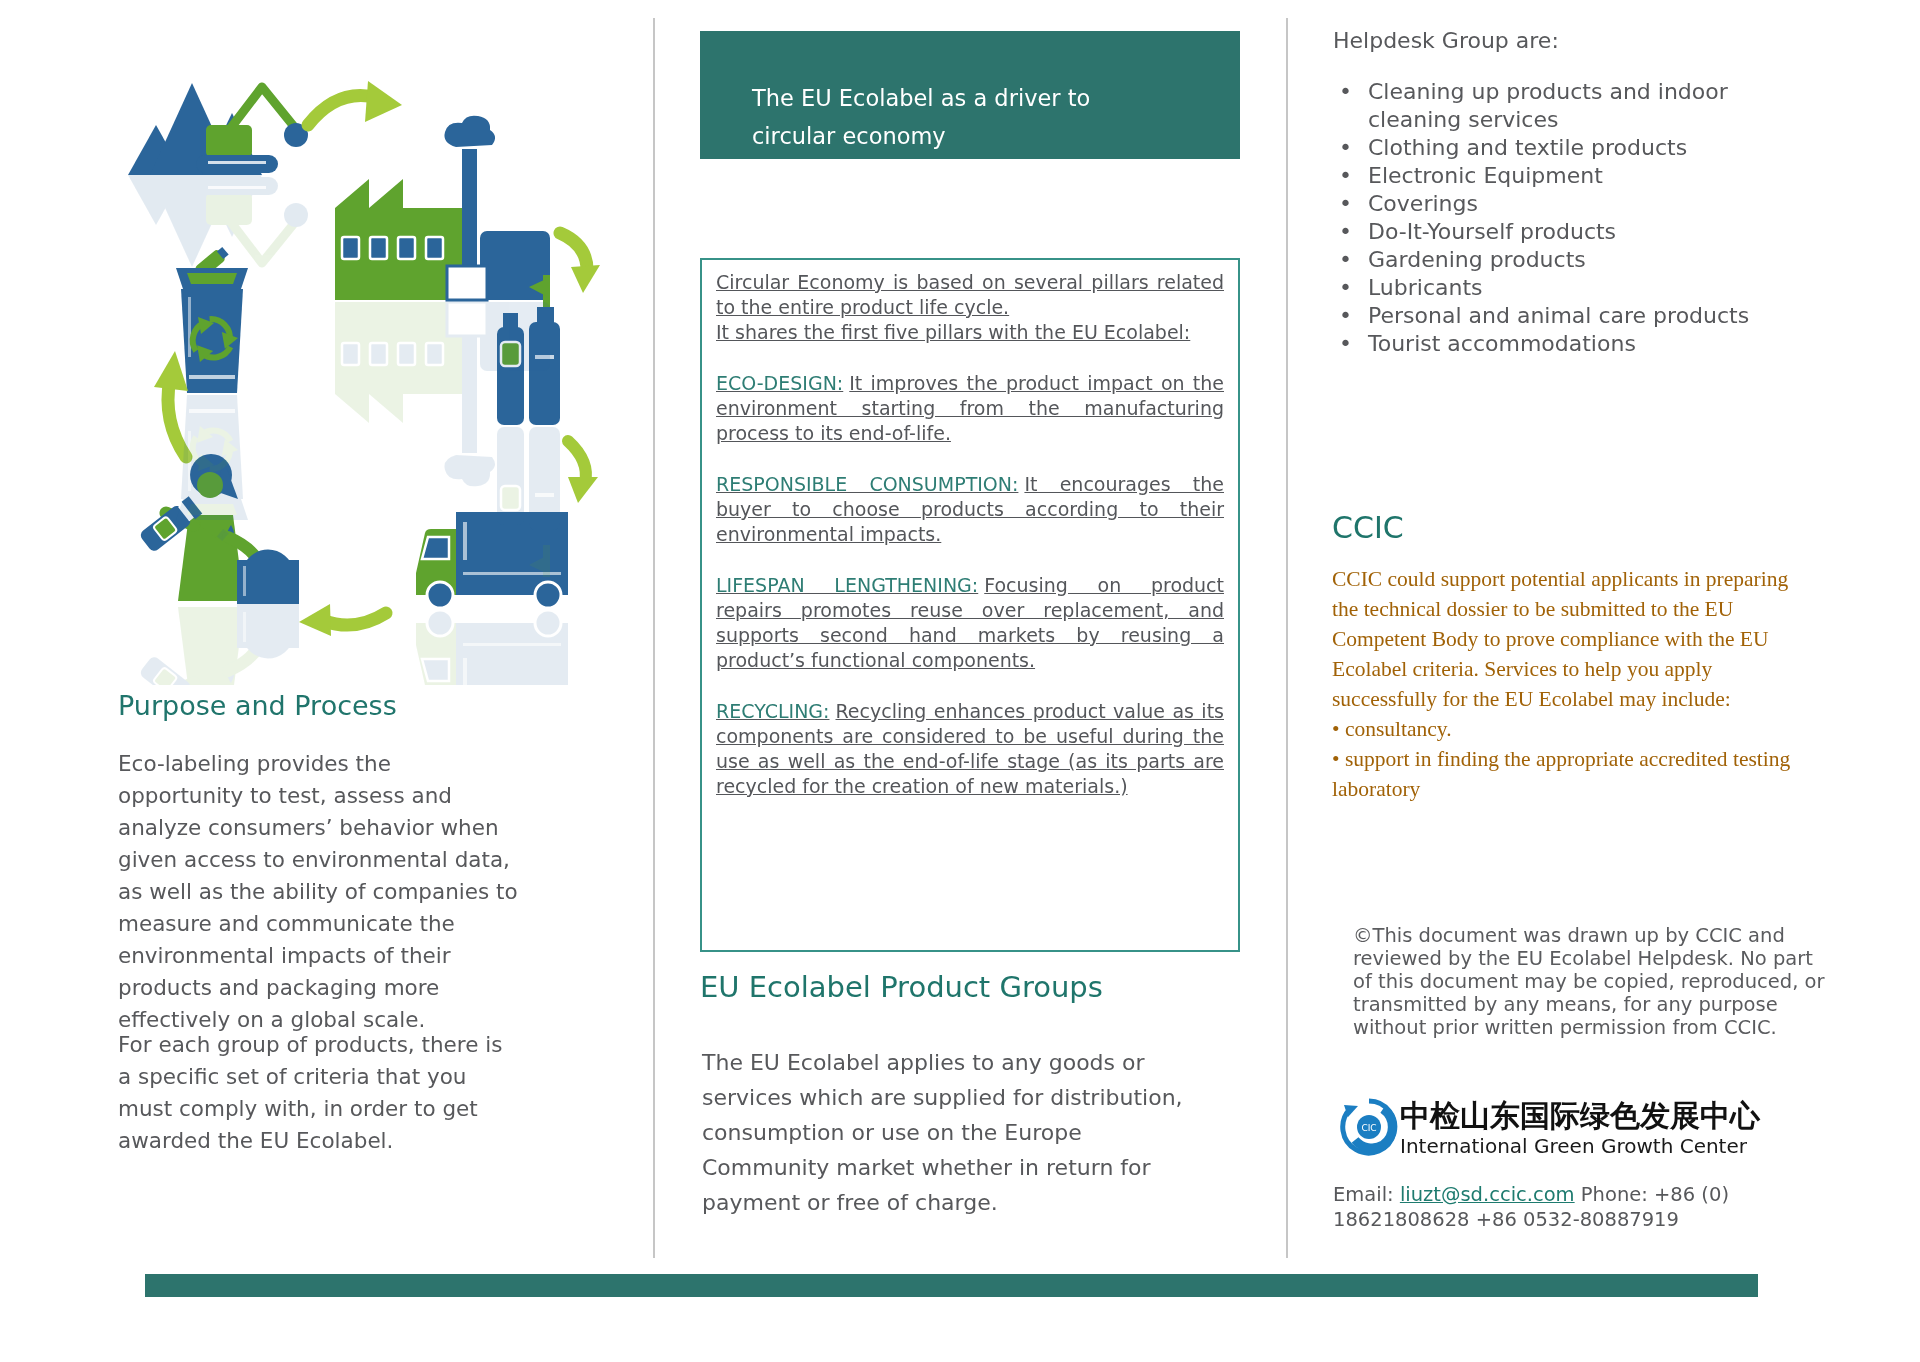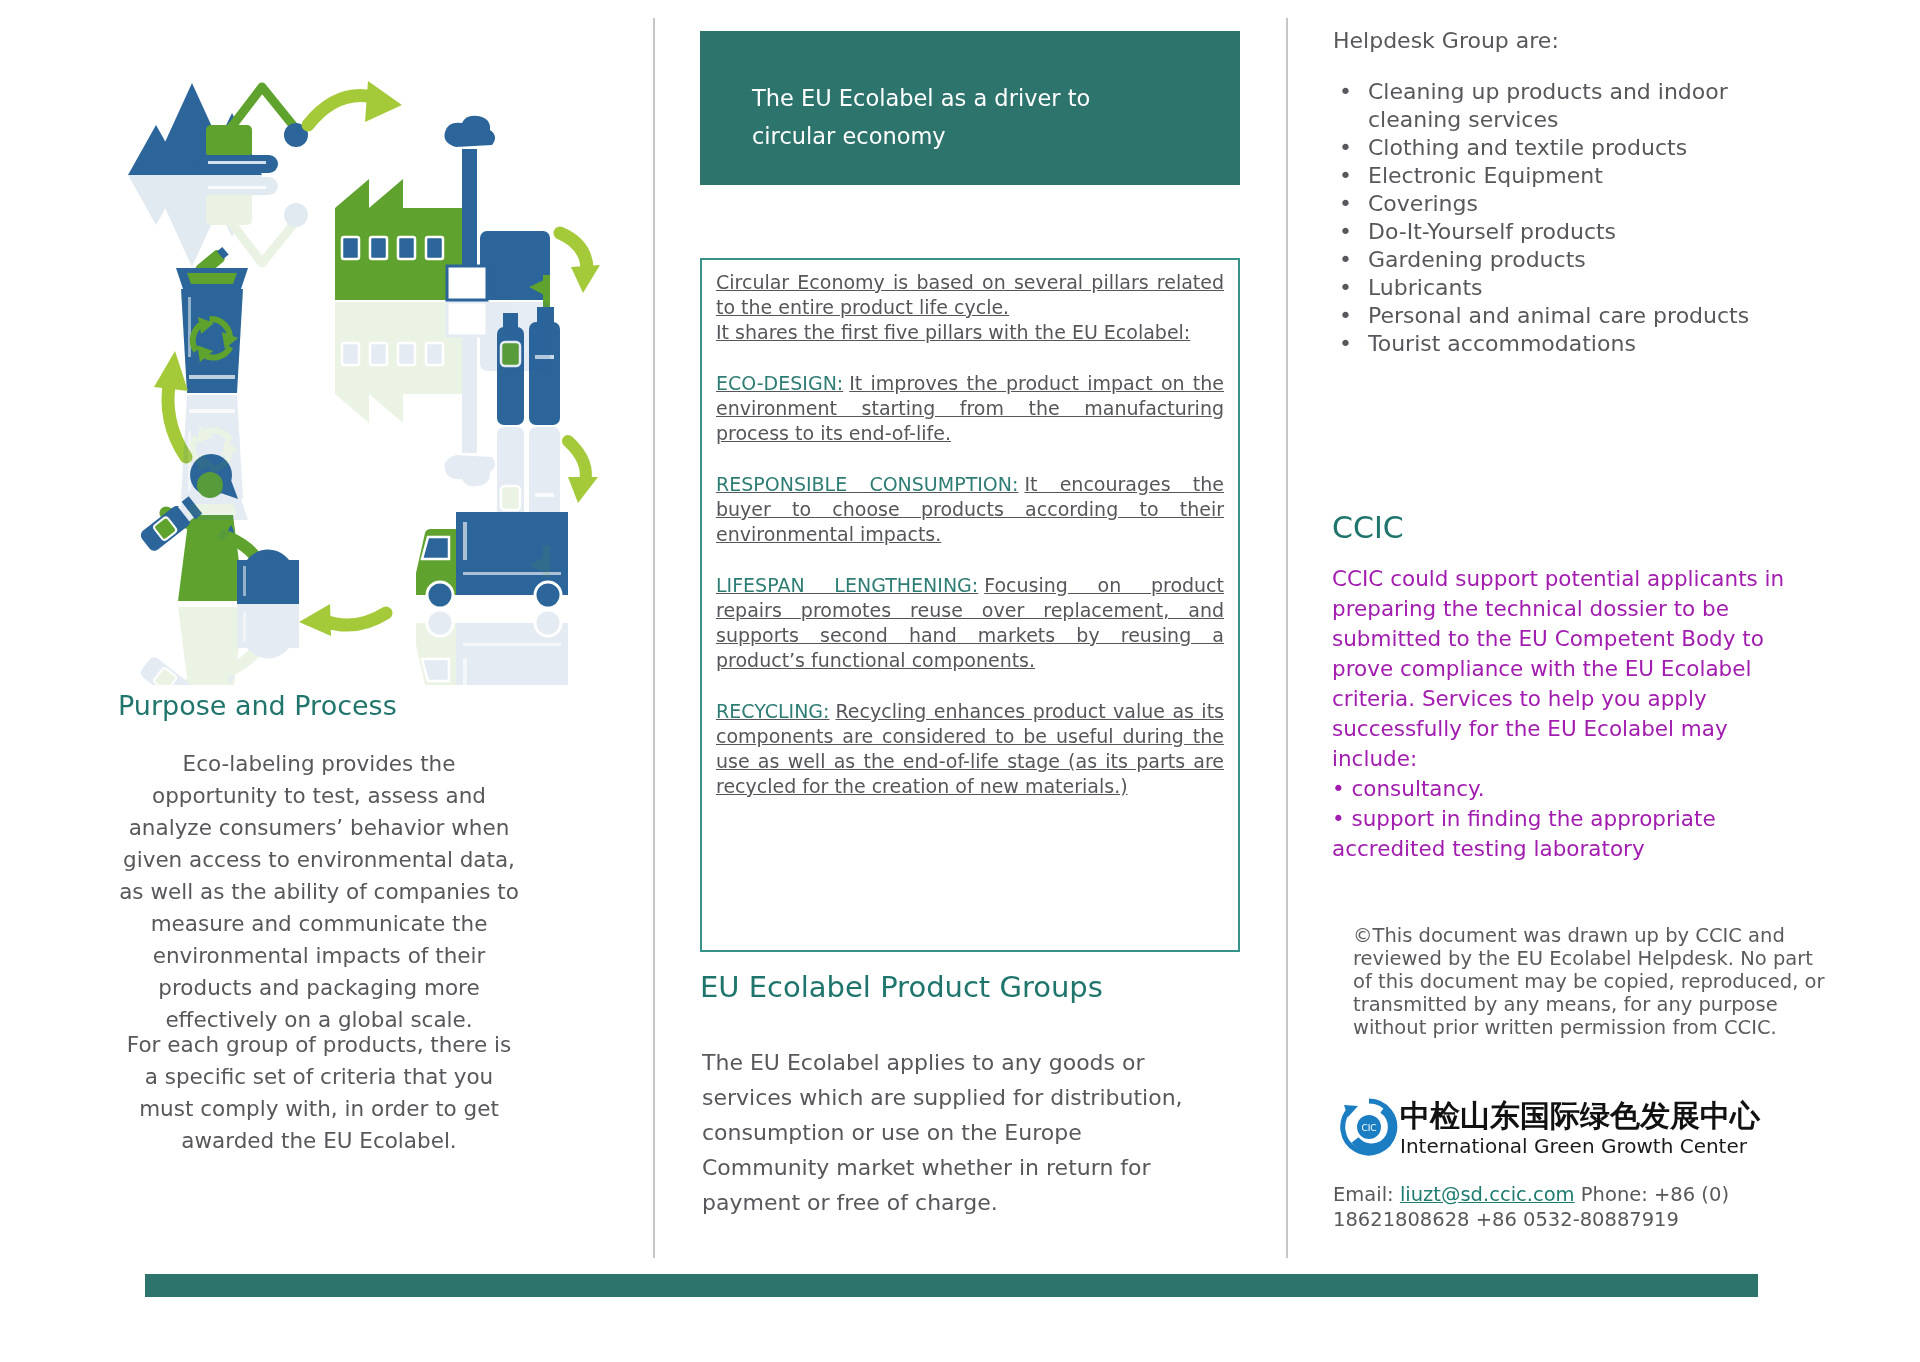--- a/index.html
+++ b/index.html
@@ -5,41 +5,41 @@
   html,body{margin:0;padding:0;}
   body{
     width:1920px;height:1362px;position:relative;background:#ffffff;
     font-family:"DejaVu Sans","Liberation Sans",sans-serif;color:#55565a;
     overflow:hidden;
   }
   .abs{position:absolute;}
   .divider{position:absolute;top:18px;height:1240px;width:2px;background:#c6c6c6;}
   
   .purpose-h{left:118px;top:690px;font-size:27px;color:#20756c;}
-  .left-p{left:118px;width:402px;font-size:21.5px;line-height:32px;color:#57585b;text-align:center;}
+  .left-p{left:118px;width:402px;font-size:21.5px;line-height:32px;color:#57585b;}
   
-  .banner{left:700px;top:31px;width:540px;height:154px;background:#2d746d;color:#ffffff;
+  .banner{left:700px;top:31px;width:540px;height:128px;background:#2d746d;color:#ffffff;
           box-sizing:border-box;padding:48px 38px 0 52px;font-size:22.5px;line-height:38px;}
   .pillar-box{left:700px;top:258px;width:540px;height:694px;border:2px solid #379288;
           box-sizing:border-box;padding:10px 14px;font-size:19px;line-height:25px;
           color:#54565a;text-align:justify;text-decoration:underline;}
   .pillar-box p{margin:0;}
   .pillar-box p.pillar{margin-top:26px;}
   .plabel{color:#2e7d74;margin-right:6px;}
   .groups-h{left:700px;top:970px;font-size:29px;color:#1f756b;}
   .groups-p{left:702px;top:1045px;width:505px;font-size:22px;line-height:35px;color:#57585b;}
   h1,h2,h3{margin:0;font-weight:400;}
   p{margin:0;}
   
   .products-h{left:1333px;top:28px;font-size:22px;color:#57585b;}
   .products-list{left:1337px;top:78px;width:420px;list-style:none;margin:0;padding:0;}
   .products-list li{position:relative;padding-left:31px;font-size:22px;line-height:28px;color:#57585b;width:390px;}
   .products-list li::before{content:"•";position:absolute;left:2px;top:0;color:#57585b;}
   .ccic-h{left:1332px;top:510px;font-size:30px;color:#1f756b;}
-  .ccic-block{left:1332px;top:564px;width:472px;font-size:21.5px;line-height:30px;color:#a21caf;}
+  .ccic-block{left:1332px;top:564px;width:472px;font-size:21.5px;line-height:30px;color:#a16207;font-family:Liberation Serif, serif;}
   .copyright{left:1333px;top:924px;width:482px;font-size:19.5px;line-height:23px;color:#5a5b5e;margin-left:20px;}
   .logo-row{left:1338px;top:1096px;display:flex;align-items:flex-end;}
   .logo-text-cn{font-size:30px;font-weight:700;color:#111;line-height:36px;white-space:nowrap;}
   .logo-text-en{font-size:20px;color:#1a1a1a;line-height:24px;}
   .contact{left:1333px;top:1182px;width:482px;font-size:19.5px;line-height:25px;color:#57585b;}
   .contact a{color:#1e7b6f;}
   .bottom-bar{left:145px;top:1274px;width:1613px;height:23px;background:#2d746d;}
 </style>
 </head>
 <body>

